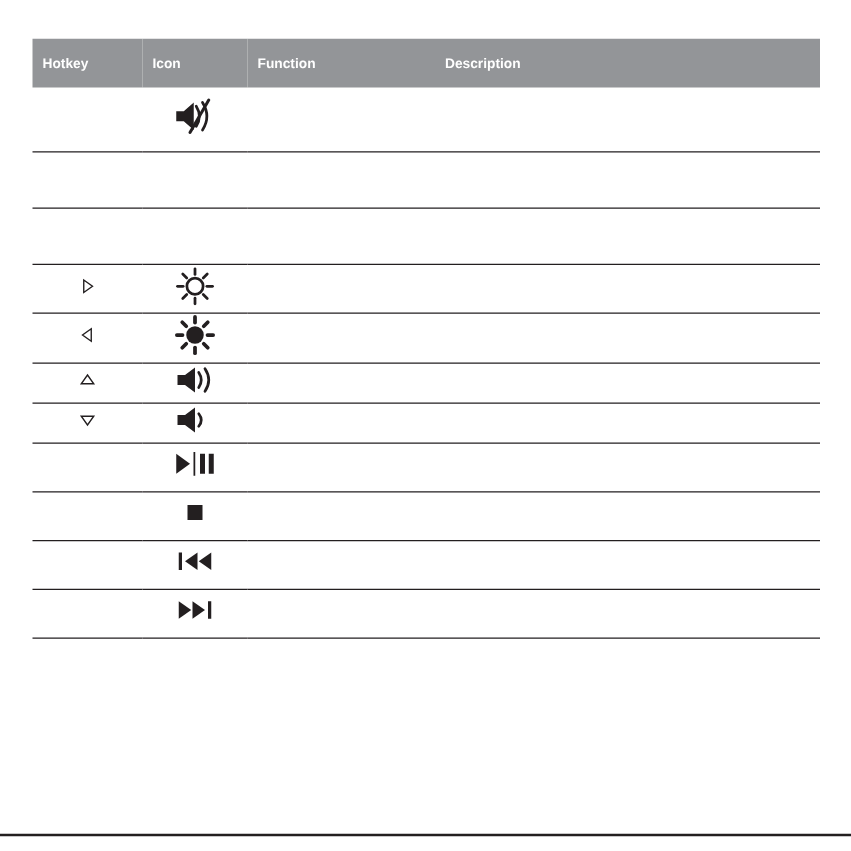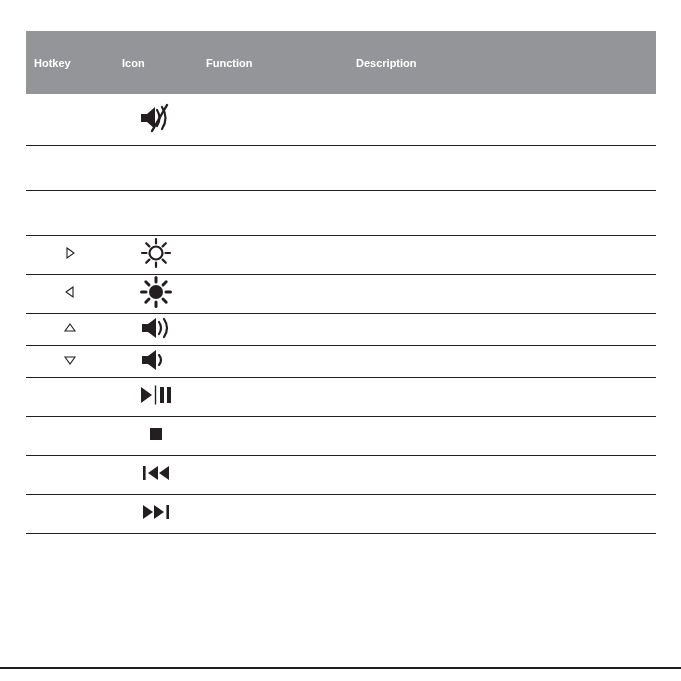--- a/index.html
+++ b/index.html
@@ -35,21 +35,21 @@
   }
 
   .hotkey-table col.c-hotkey { width: 88px; }
   .hotkey-table col.c-icon   { width: 84px; }
   .hotkey-table col.c-func   { width: 150px; }
   .hotkey-table col.c-desc   { width: 308px; }
 
   .hotkey-table thead th {
     background: #939598;
     height: 31px;
-    padding: 16px 8px;
+    padding: 4px 8px;
     border: none;
     font-size: 11px;
     font-weight: bold;
     color: #ffffff;
     text-align: left;
     vertical-align: middle;
   }
 
   .hotkey-table tbody td {
     border-bottom: 1px solid #231f20;

